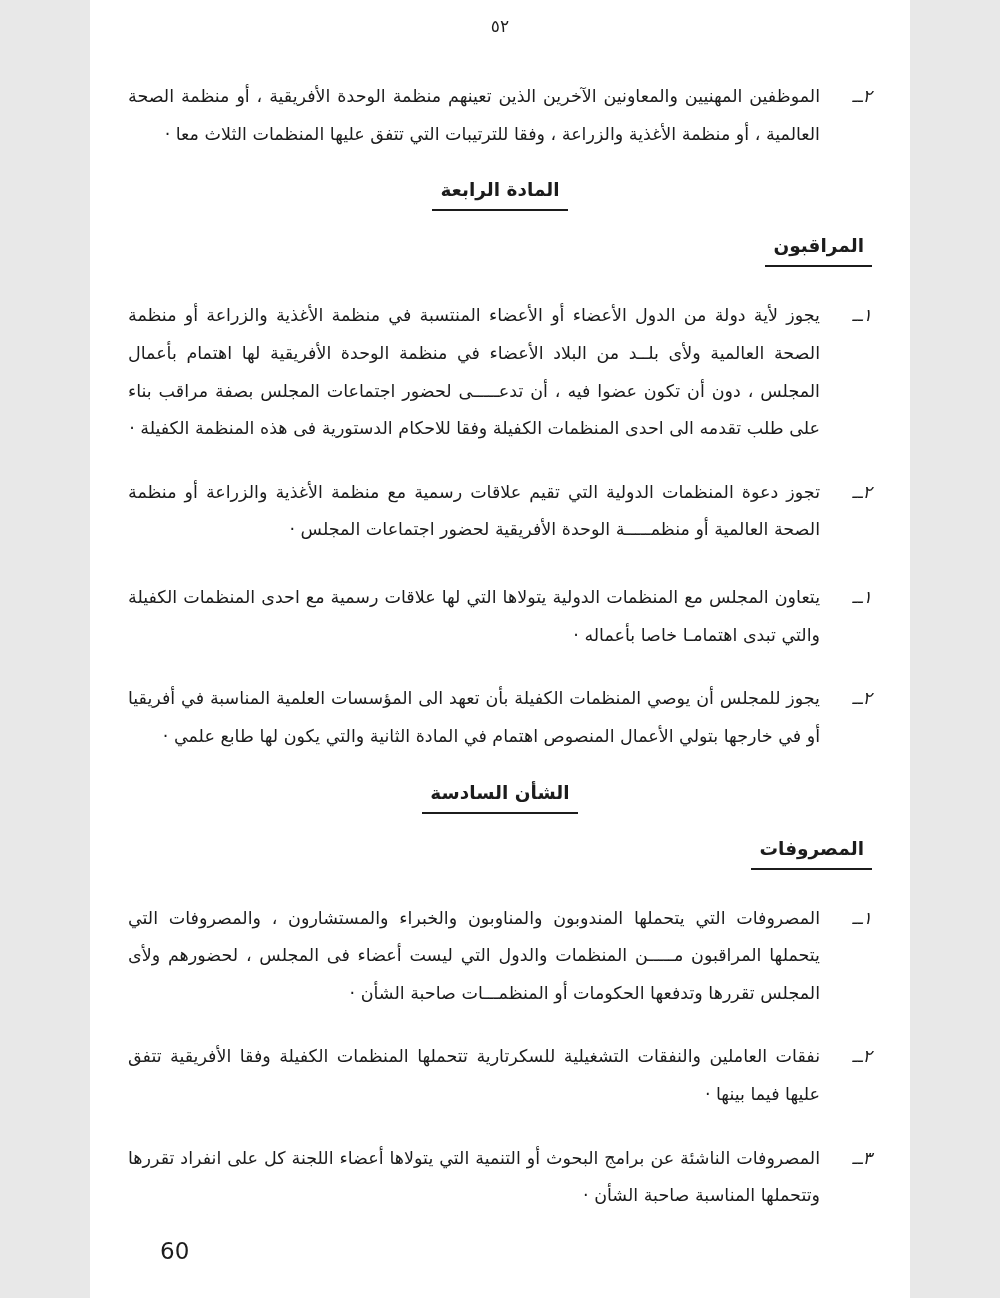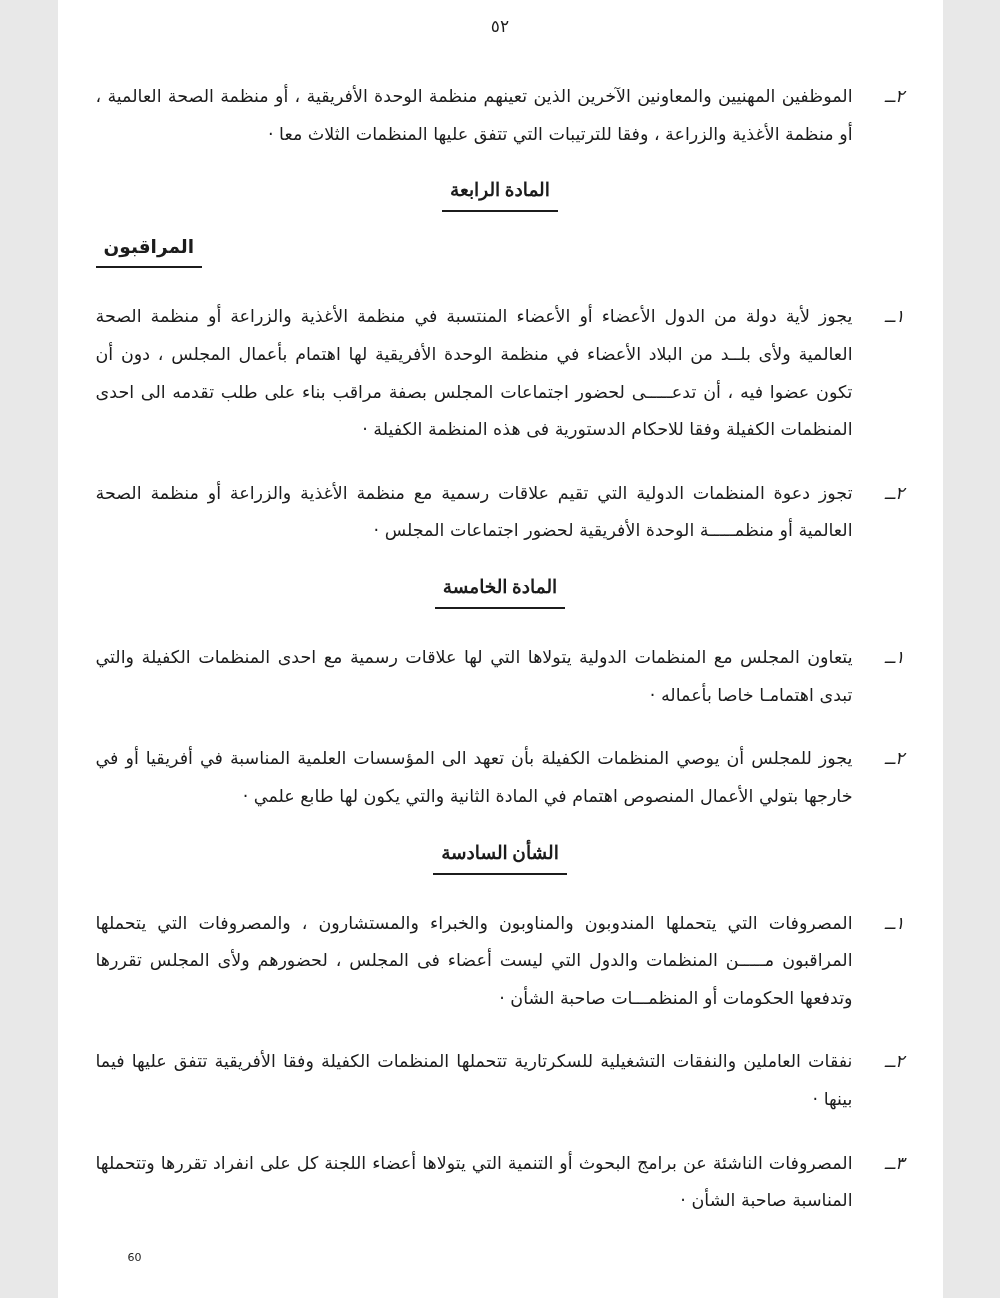--- a/index.html
+++ b/index.html
@@ -2,21 +2,21 @@
 <html lang="ar" dir="rtl"><head>
 <meta charset="utf-8">
 <style>
   html, body {
     margin: 0;
     padding: 0;
     background: #e8e8e8;
   }
   .page {
     position: relative;
-    width: 885px;
+    width: 820px;
     height: 1298px;
     margin: 0 auto;
     background: #ffffff;
     color: #1c1c1c;
     font-family: "DejaVu Sans", sans-serif;
     direction: rtl;
     overflow: hidden;
     box-sizing: border-box;
   }
   .page-number-top {
@@ -46,38 +46,38 @@
   }
   .intro-para {
     margin-top: 42px;
   }
   .article-title {
     text-align: center;
     font-size: 18.5px;
     font-weight: bold;
   }
   .article-subtitle {
-    text-align: left;
+    text-align: right;
     font-size: 18.5px;
     font-weight: bold;
   }
   .underlined {
     display: inline-block;
     padding: 0 8px 9px 8px;
     border-bottom: 2.5px solid #1c1c1c;
   }
-  .mt-heading1 { margin-top: 26px; font-family: Liberation Serif, serif; }
+  .mt-heading1 { margin-top: 26px; }
   .mt-heading2 { margin-top: 24px; }
   .mt-para-first { margin-top: 30px; }
   .mt-para { margin-top: 26px; }
   .page-number-bottom {
     position: absolute;
     left: 70px;
     bottom: 34px;
-    font-size: 11px;
+    font-size: 23px;
     direction: ltr;
     font-family: "DejaVu Sans", sans-serif;
   }
 </style>
 </head>
 <body>
 
 <div class="page">
 
   <div class="page-number-top">٥٢</div>
@@ -98,35 +98,35 @@
 
     <div class="para mt-para-first">
       <span class="num">١ــ</span>
       <div class="ptext">يجوز لأية دولة من الدول الأعضاء أو الأعضاء المنتسبة في منظمة الأغذية والزراعة أو منظمة الصحة العالمية ولأى بلــد من البلاد الأعضاء في منظمة الوحدة الأفريقية لها اهتمام بأعمال المجلس ، دون أن تكون عضوا فيه ، أن تدعـــــى لحضور اجتماعات المجلس بصفة مراقب بناء على طلب تقدمه الى احدى المنظمات الكفيلة وفقا للاحكام الدستورية فى هذه المنظمة الكفيلة ·</div>
     </div>
     <div class="para mt-para">
       <span class="num">٢ــ</span>
       <div class="ptext">تجوز دعوة المنظمات الدولية التي تقيم علاقات رسمية مع منظمة الأغذية والزراعة أو منظمة الصحة العالمية أو منظمـــــة الوحدة الأفريقية لحضور اجتماعات المجلس ·</div>
     </div>
 
-    <div class="article-title mt-heading1">
-      <span class="underlined">المادة الخامسة</span>
-    </div>
 
     <div class="para mt-para-first">
       <span class="num">١ــ</span>
       <div class="ptext">يتعاون المجلس مع المنظمات الدولية يتولاها التي لها علاقات رسمية مع احدى المنظمات الكفيلة والتي تبدى اهتمامـا خاصا بأعماله ·</div>
     </div>
     <div class="para mt-para">
       <span class="num">٢ــ</span>
       <div class="ptext">يجوز للمجلس أن يوصي المنظمات الكفيلة بأن تعهد الى المؤسسات العلمية المناسبة في أفريقيا أو في خارجها بتولي الأعمال المنصوص اهتمام في المادة الثانية والتي يكون لها طابع علمي ·</div>
     </div>
 
     <div class="article-title mt-heading1">
       <span class="underlined">الشأن السادسة</span>
+    </div>
+    <div class="article-subtitle mt-heading2">
+      <span class="underlined">المصروفات</span>
     </div>
 
     <div class="para mt-para-first">
       <span class="num">١ــ</span>
       <div class="ptext">المصروفات التي يتحملها المندوبون والمناوبون والخبراء والمستشارون ، والمصروفات التي يتحملها المراقبون مـــــن المنظمات والدول التي ليست أعضاء فى المجلس ، لحضورهم ولأى المجلس تقررها وتدفعها الحكومات أو المنظمـــات صاحبة الشأن ·</div>
     </div>
     <div class="para mt-para">
       <span class="num">٢ــ</span>
       <div class="ptext">نفقات العاملين والنفقات التشغيلية للسكرتارية تتحملها المنظمات الكفيلة وفقا الأفريقية تتفق عليها فيما بينها ·</div>
     </div>

